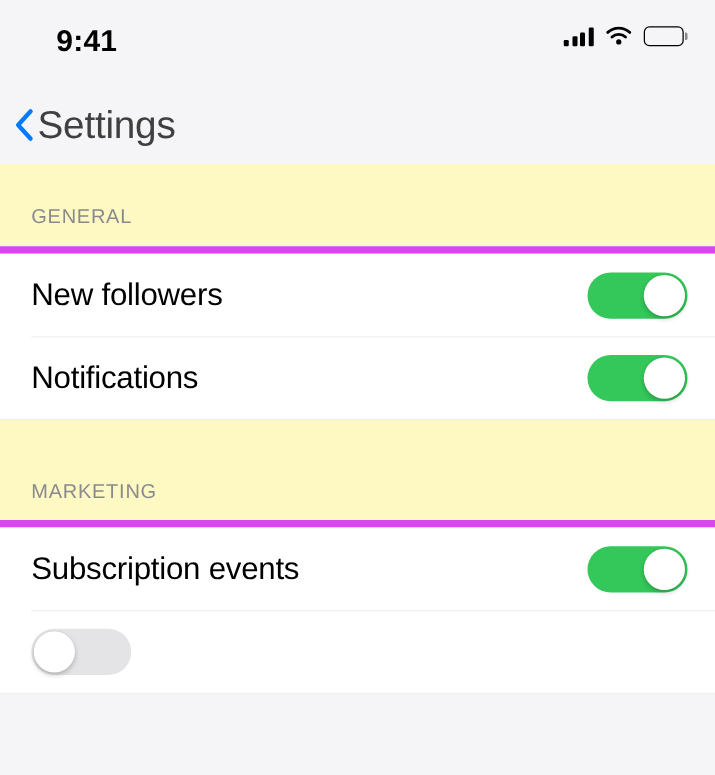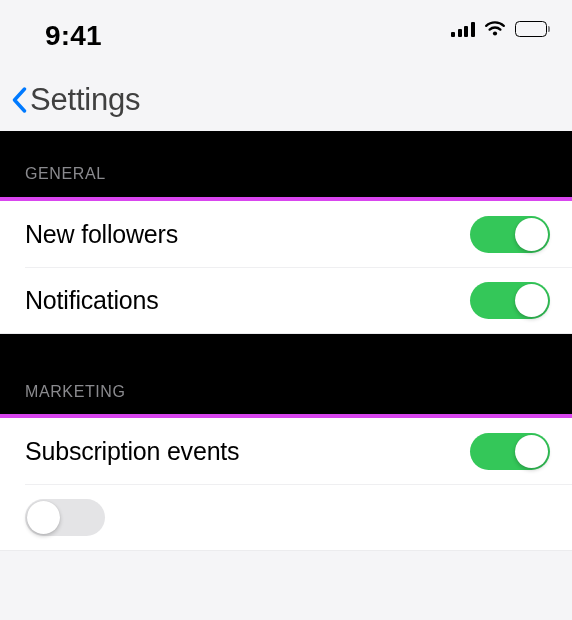--- a/index.html
+++ b/index.html
@@ -19,21 +19,21 @@
   
   .status-bar {
     height: 66px;
     position: relative;
     background: #f5f5f7;
   }
   .status-time {
     position: absolute;
     left: 45px;
     top: 20px;
-    font-size: 28px;
+    font-size: 24px;
     font-weight: bold;
     color: #000;
     letter-spacing: 0.2px;
   }
   .status-icons {
     position: absolute;
     right: 22px;
     top: 21px;
     display: flex;
     align-items: center;
@@ -118,29 +118,29 @@
   }
 
   
   .section-header {
     font-size: 16px;
     color: #8a8a8e;
     letter-spacing: 0.6px;
     padding: 0 1px 0 25px;
     display: flex;
     align-items: flex-end;
-    background: #000000;
+    background: #fef9c3;
     box-sizing: border-box;
   }
   .section-header.first { height: 66px; padding-bottom: 14px; }
   .section-header.second { height: 80px; padding-bottom: 13px; }
 
   .list-group {
     background: #ffffff;
-    border-top: 4px solid #d946ef;
+    border-top: 6px solid #d946ef;
     border-bottom: 1px solid #ececee;
   }
 
   .row {
     height: 66px;
     display: flex;
     align-items: center;
     justify-content: space-between;
     padding: 0 22px 0 25px;
     position: relative;

